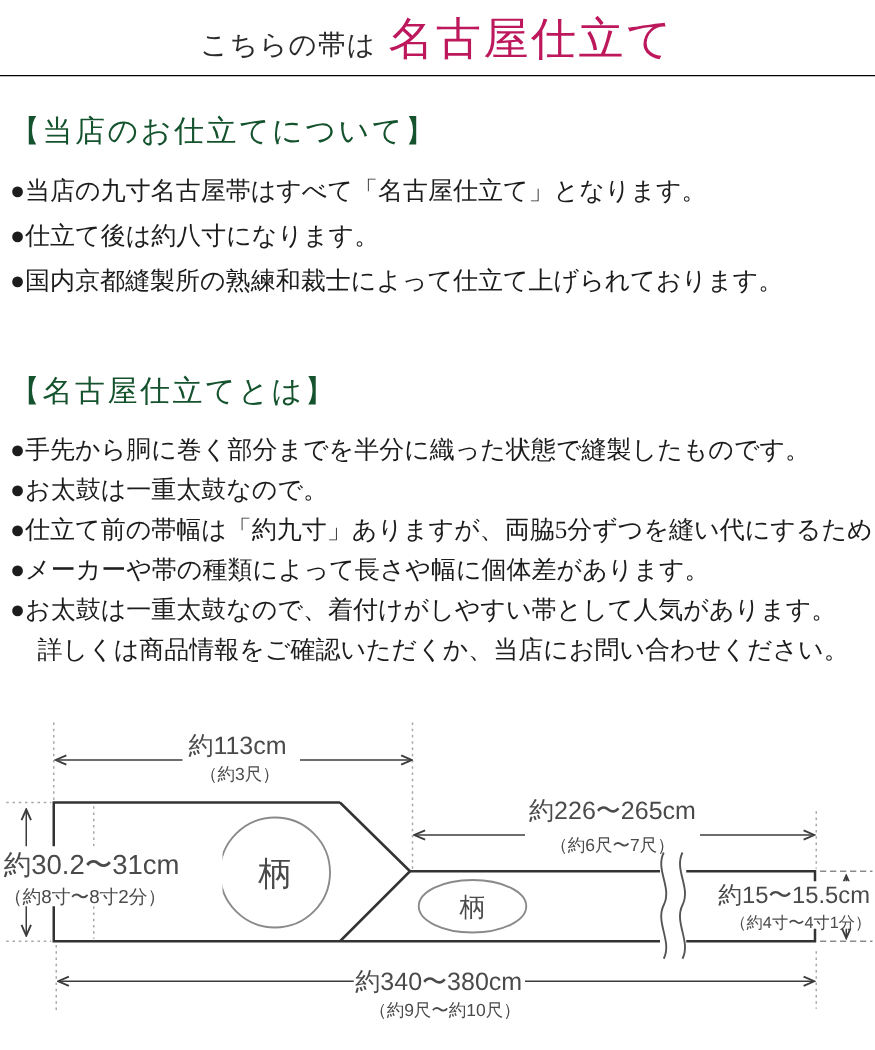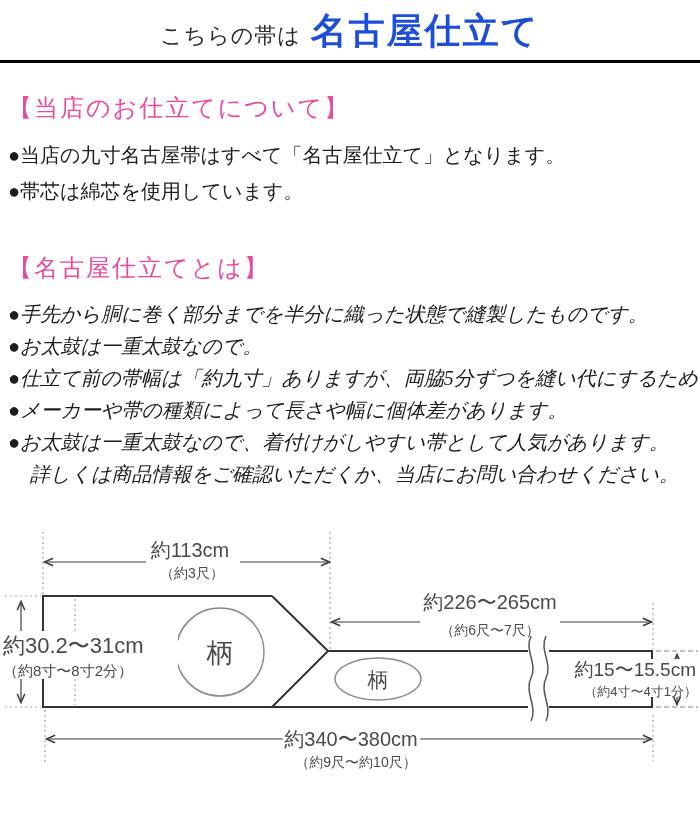--- a/index.html
+++ b/index.html
@@ -4,33 +4,33 @@
 <style>
   html,body{margin:0;padding:0;background:#fff;}
   .page{
     width:700px;height:840px;background:#ffffff;overflow:hidden;
     font-family:"Liberation Serif","DejaVu Serif",serif;
     color:#1c1c1c;box-sizing:border-box;
   }
   
   .hdr{
     display:flex;justify-content:center;align-items:baseline;gap:10px;
-    padding-top:9px;padding-bottom:6px;border-bottom:3px solid #000000;
+    padding-top:9px;padding-bottom:6px;border-bottom:1px solid #000000;
   }
   .hdr .h-small{font-size:22px;color:#2b2b2b;letter-spacing:1px;}
-  .hdr .h-big{font-size:36px;color:#1d4ed8;letter-spacing:2px;line-height:1.25;font-weight:bold;}
+  .hdr .h-big{font-size:36px;color:#be185d;letter-spacing:2px;line-height:1.25;}
   
   .sec-h{
-    font-size:24px;font-weight:normal;color:#ec4899;letter-spacing:2px;
+    font-size:24px;font-weight:normal;color:#14532d;letter-spacing:2px;
     margin:30px 0 0 8px;line-height:30px;
   }
-  .sec-h.second{margin-top:44px;}
+  .sec-h.second{margin-top:56px;}
   
   .list{margin:14px 0 0 8px;font-size:20px;color:#1c1c1c;}
-  .list.second{margin-top:15px;font-style:italic;}
+  .list.second{margin-top:15px;}
   .list .line{line-height:36px;white-space:nowrap;}
   .list.second .line{line-height:32px;}
   .line.cont{padding-left:22px;}
   
   .diagram{display:block;margin-top:29px;}
   .dg-dot{stroke:#a8a8a8;stroke-width:1.2;stroke-dasharray:2 3;fill:none;}
   .dg-dash{stroke:#8a8a8a;stroke-width:1.2;stroke-dasharray:5 3;fill:none;}
   .dg-dim{stroke:#3c3c3c;stroke-width:1.2;fill:none;}
   .dg-shape{stroke:#333333;stroke-width:2;fill:none;}
   .dg-thin{stroke:#8a8a8a;stroke-width:1.5;fill:none;}
@@ -44,21 +44,22 @@
 <div class="page">
 
   <div class="hdr">
     <span class="h-small">こちらの帯は</span>
     <span class="h-big">名古屋仕立て</span>
   </div>
 
   <h2 class="sec-h">【当店のお仕立てについて】</h2>
   <div class="list first">
     <div class="line">●当店の九寸名古屋帯はすべて「名古屋仕立て」となります。</div>
-    <div class="line">●帯芯は綿芯を使用しています。</div>
+    <div class="line">●仕立て後は約八寸になります。</div>
+    <div class="line">●国内京都縫製所の熟練和裁士によって仕立て上げられております。</div>
   </div>
 
   <h2 class="sec-h second">【名古屋仕立てとは】</h2>
   <div class="list second">
     <div class="line">●手先から胴に巻く部分までを半分に織った状態で縫製したものです。</div>
     <div class="line">●お太鼓は一重太鼓なので。</div>
     <div class="line">●仕立て前の帯幅は「約九寸」ありますが、両脇5分ずつを縫い代にするため</div>
     <div class="line">●メーカーや帯の種類によって長さや幅に個体差があります。</div>
     <div class="line">●お太鼓は一重太鼓なので、着付けがしやすい帯として人気があります。</div>
     <div class="line cont">詳しくは商品情報をご確認いただくか、当店にお問い合わせください。</div>

